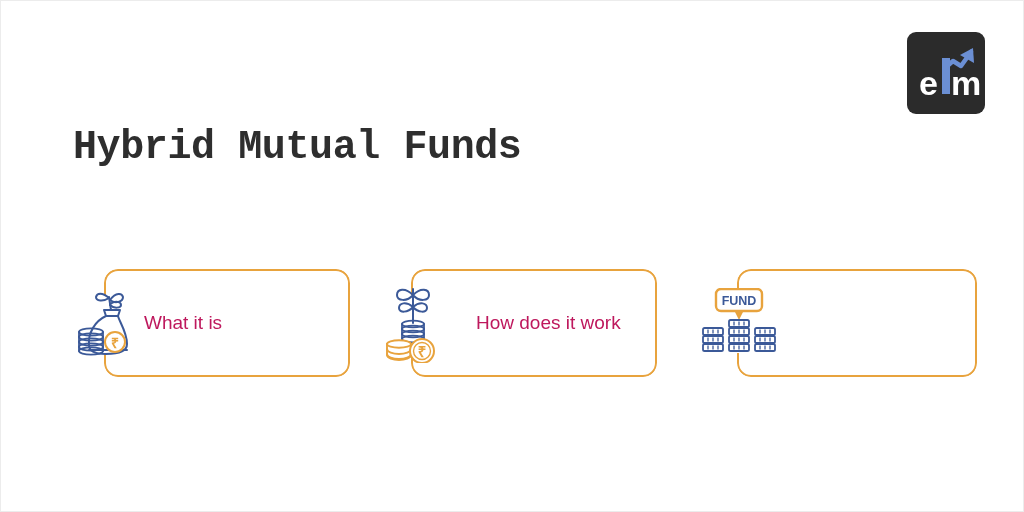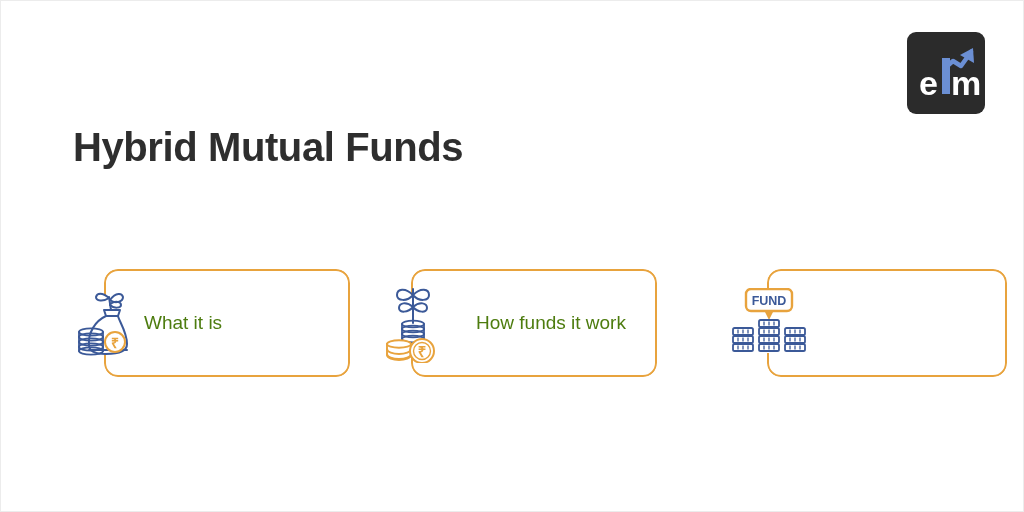--- a/index.html
+++ b/index.html
@@ -31,21 +31,21 @@
     border-radius: 9px;
   }
   #logo svg { display: block; }
 
   
   #page-title {
     position: absolute;
     left: 72px;
     top: 124px;
     margin: 0;
-    font-family: Liberation Sans, sans-serif;
+    font-family: Liberation Mono, monospace;
     font-size: 40px;
     font-weight: bold;
     letter-spacing: -0.4px;
     color: #2e2e2e;
     white-space: nowrap;
   }
 
   
   .card {
     position: absolute;
@@ -75,34 +75,34 @@
     mask-repeat: no-repeat, no-repeat;
     mask-composite: exclude;
   }
   .card-label {
     position: absolute;
     top: 50%;
     transform: translateY(-50%);
     font-family: "Liberation Sans", sans-serif;
     font-size: 19px;
     font-weight: normal;
-    color: #4d7c0f;
+    color: #be185d;
     white-space: nowrap;
   }
   .card-icon {
     position: absolute;
     top: 50%;
     transform: translateY(-50%);
     display: block;
   }
 
   
   #card-what-it-is      { left: 103px; width: 246px; }
   #card-how-it-works    { left: 410px; width: 246px; }
-  #card-types-of-funds  { left: 766px; width: 240px; }
+  #card-types-of-funds  { left: 736px; width: 240px; }
 
   #card-what-it-is .card-label     { left: 40px; }
   #card-how-it-works .card-label   { left: 65px; }
   #card-types-of-funds .card-label { left: 53px; }
 
   #icon-money-bag-plant { left: -29px; width: 62px;  height: 72px; }
   #icon-growth-coins    { left: -27px; width: 58px;  height: 80px; }
   #icon-fund-stacks     { left: -36px; width: 76px;  height: 70px; }
 </style>
 </head>
@@ -198,21 +198,21 @@
         <ellipse cx="15" cy="61" rx="12" ry="3.8" fill="#ffffff"></ellipse>
         <path d="M3 66 C3 69, 9 71, 15 71 C21 71, 27 69, 27 66" fill="none"></path>
         <path d="M3 71 C3 74, 9 76, 15 76 C21 76, 27 74, 27 71" fill="none"></path>
       </g>
 
       <circle cx="38" cy="68" r="12" fill="#ffffff" stroke="#e8a33d" stroke-width="2"></circle>
       <circle cx="38" cy="68" r="8.5" fill="none" stroke="#e8a33d" stroke-width="1.4"></circle>
       <text x="38" y="74" text-anchor="middle" font-family="Liberation Sans, sans-serif" font-size="15" font-weight="bold" fill="#e8a33d">₹</text>
     </svg>
 
-    <span class="card-label">How funds it work</span>
+    <span class="card-label">How does it work</span>
   </div>
 
   <div class="card" id="card-types-of-funds">
     <div class="card-frame"></div>
 
     <svg class="card-icon" id="icon-fund-stacks" viewBox="0 0 76 70">
 
       <g>
         <rect x="15" y="1" width="46" height="22" rx="5" ry="5" fill="#ffffff" stroke="#e8a33d" stroke-width="2.4"></rect>
         <polygon points="33,22 43,22 38,32" fill="#e8a33d"></polygon>

